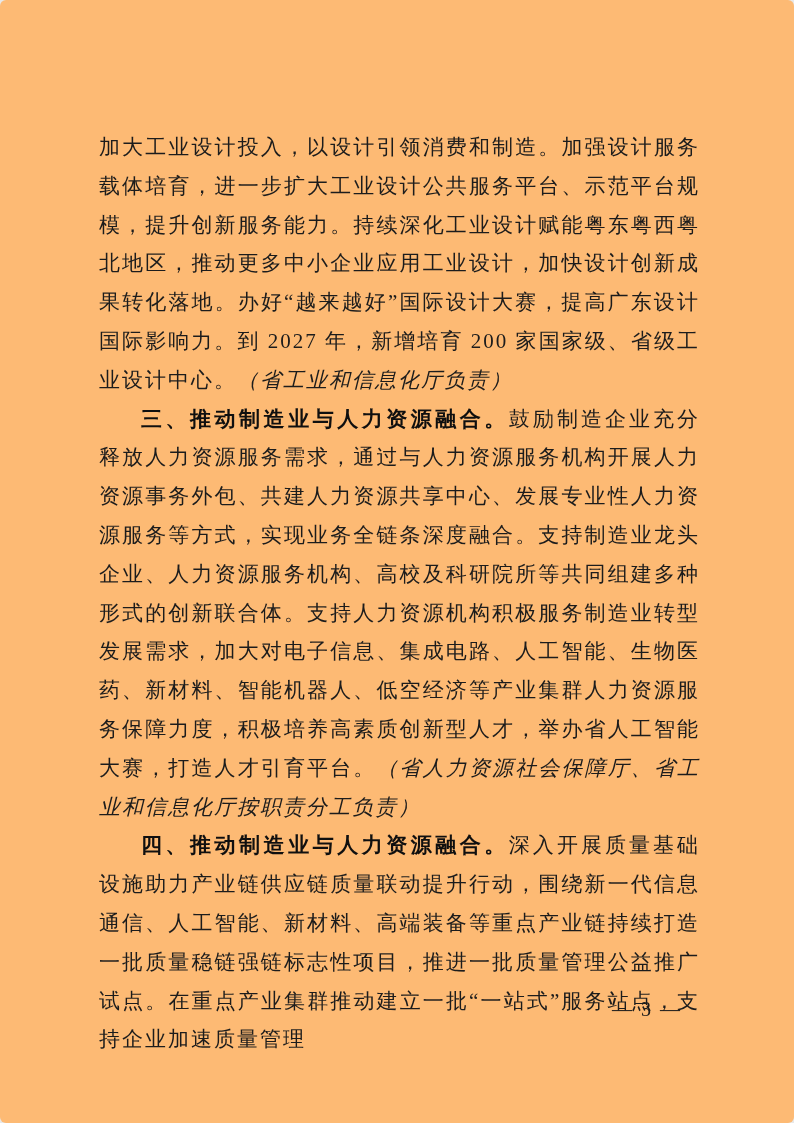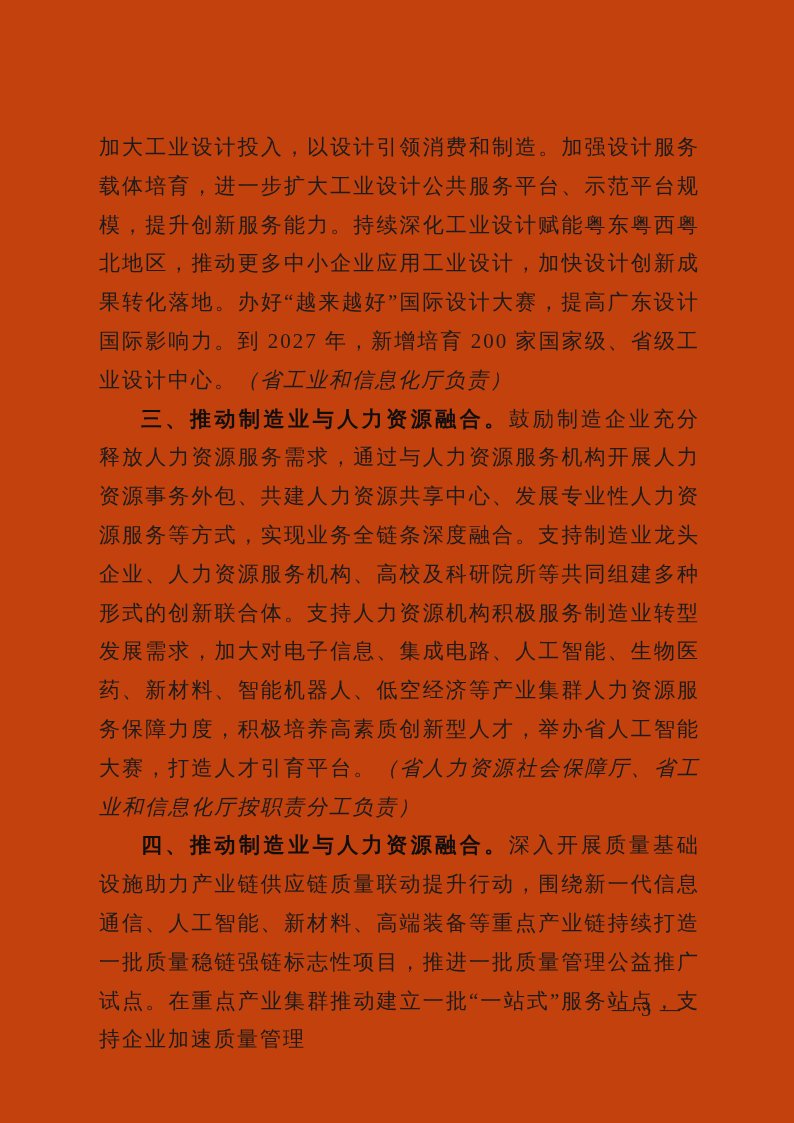--- a/index.html
+++ b/index.html
@@ -9,22 +9,23 @@
   body {
     width: 794px;
     height: 1123px;
     background: #e8e8e8;
     font-family: "Liberation Serif", serif;
   }
   .sheet {
     position: relative;
     width: 794px;
     height: 1123px;
-    background: #c2410c;
+    background: #fdba74;
     overflow: hidden;
+    border-radius: 6px;
   }
   .body-text {
     position: absolute;
     left: 99px;
     top: 128px;
     width: 601px;
   }
   .para {
     margin: 0;
     padding: 0;

